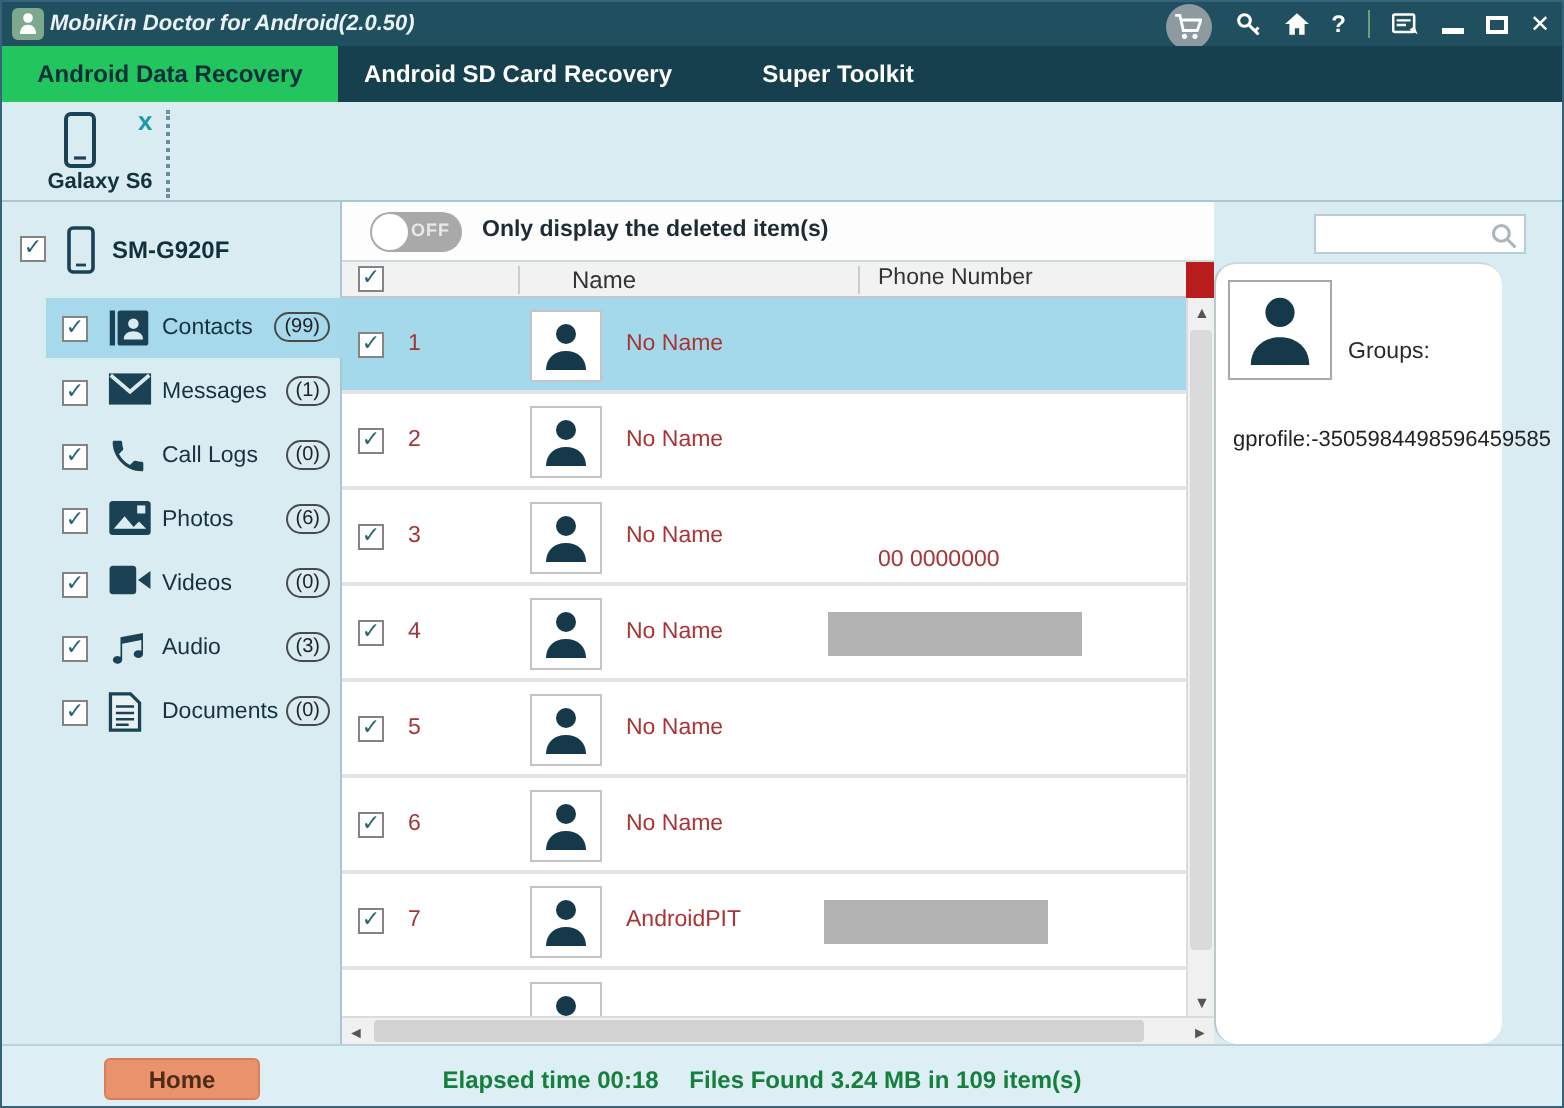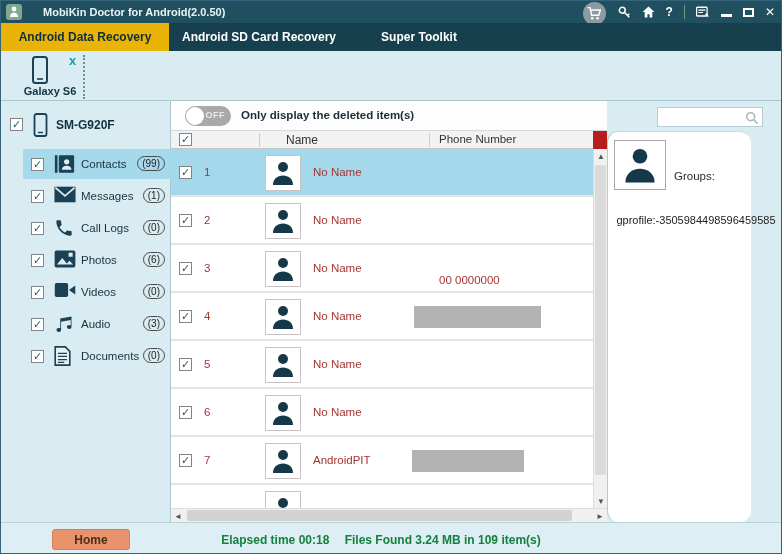--- a/index.html
+++ b/index.html
@@ -2,32 +2,32 @@
 <html><head>
 <meta charset="utf-8">
 <style>
   * { margin:0; padding:0; box-sizing:border-box; }
   body { font-family:"Liberation Sans","DejaVu Sans",sans-serif; background:#888; }
   #app { position:relative; width:782px; height:554px; background:#fff; border:1px solid #35637a; overflow:hidden; }
 
   
   .titlebar { position:absolute; top:0; left:0; width:100%; height:22px; background:#20505f; display:flex; align-items:center; }
   .appicon { width:16px; height:16px; margin-left:5px; border-radius:3px; background:#7fa98e; display:flex; align-items:center; justify-content:center; }
-  .apptitle { color:#e9f3f6; font-size:11px; font-weight:bold; margin-left:21px; }
+  .apptitle { color:#e9f3f6; font-size:11px; font-weight:bold; margin-left:3px;font-style:italic; }
   .tb-icons { position:absolute; right:6px; top:0; height:22px; display:flex; align-items:center; gap:11px; }
   .tb-ic { color:#fff; font-size:12px; font-weight:bold; cursor:pointer; display:flex; align-items:center; justify-content:center; }
   .cart-circle { width:23px; height:23px; border-radius:50%; background:#8d9ba0; display:flex; align-items:center; justify-content:center; margin-top:2px; }
   .tb-sep { width:1px; height:14px; background:#6e9e7e; }
   .max-box { width:11px; height:9px; border:2px solid #fff; }
   .min-bar { width:11px; height:3px; background:#fff; margin-top:6px; }
 
   
   .tabbar { position:absolute; top:22px; left:0; width:100%; height:28px; background:#17404e; display:flex; }
   .tab { height:28px; display:flex; align-items:center; justify-content:center; font-size:12px; font-weight:bold; color:#fff; cursor:pointer; }
-  .tab.active { background:#eab308; color:#0c2f3a;text-align:center; }
+  .tab.active { background:#22c55e; color:#0c2f3a;text-align:center; }
 
   
   .devstrip { position:absolute; top:50px; left:0; width:100%; height:50px; background:#d9ecf2; border-bottom:1px solid #aac6cf; }
   .dev-tab { position:absolute; left:10px; top:2px; width:70px; height:46px; }
   .dev-phone { position:absolute; left:20px; top:3px; }
   .dev-close { position:absolute; left:58px; top:0; color:#1b9aa8; font-size:13px; font-weight:bold; cursor:pointer; }
   .dev-label { position:absolute; left:0; top:32px; width:78px; text-align:center; font-size:11px; font-weight:bold; color:#13323e; }
   .dev-dotline { position:absolute; left:82px; top:4px; height:44px; border-left:2px dotted #6b8f9b; }
 
   

